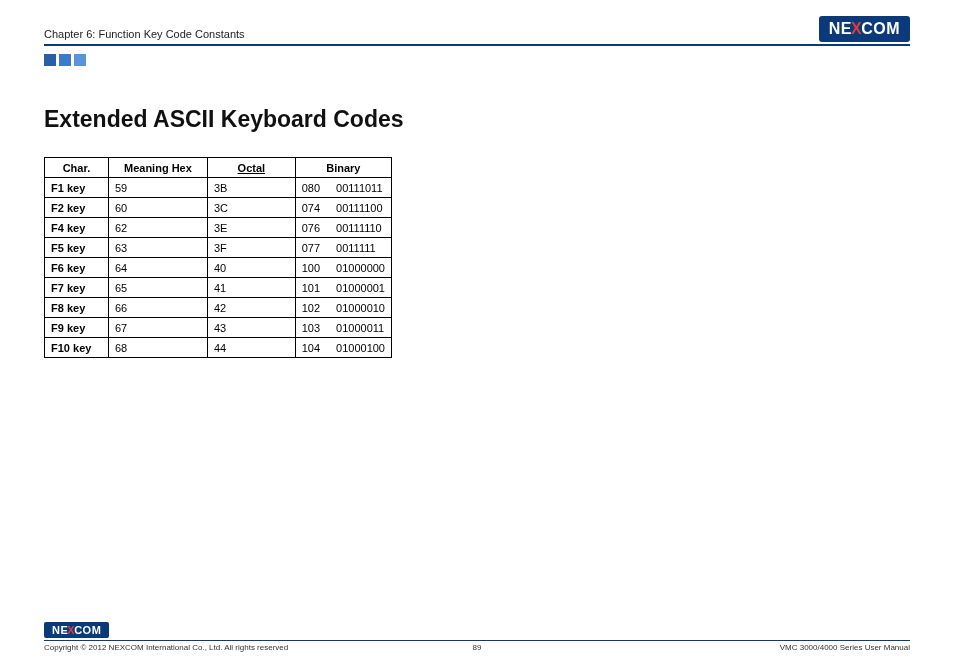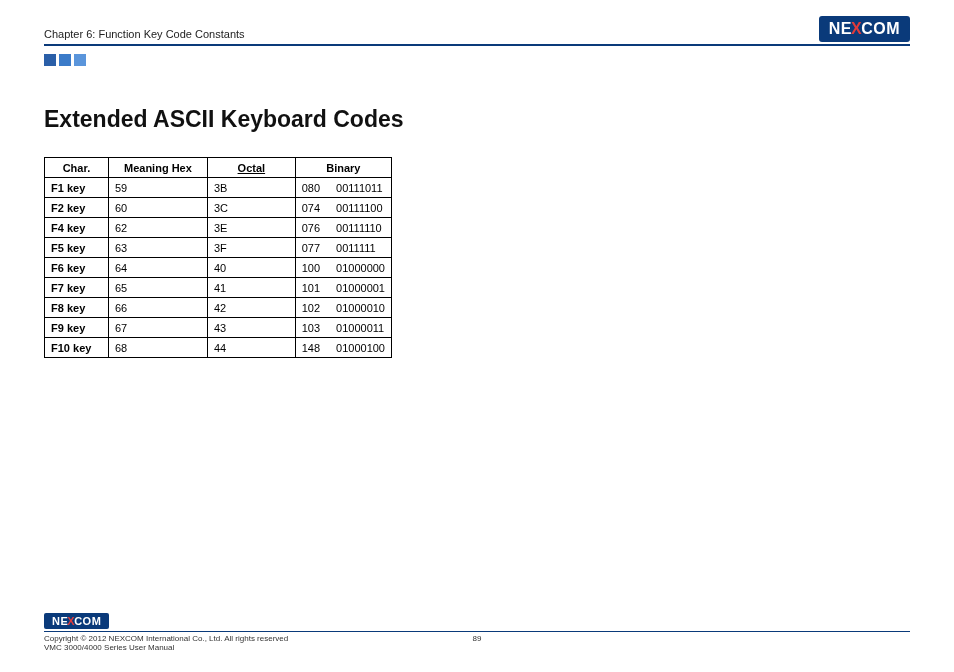--- a/index.html
+++ b/index.html
@@ -113,21 +113,20 @@
     height: 1px;
     background: #0a3a7a;
     margin-top: 2px;
     margin-bottom: 2px;
   }
   .foot-row {
     display: flex;
     justify-content: space-between;
     font-size: 8px;
     color: #333;
-    flex-direction: column;
   }
   .foot-row .center {
     position: absolute;
     left: 0; right: 0;
     text-align: center;
   }
 </style>
 </head>
 <body>
 
@@ -212,21 +211,21 @@
           <td class="char">F9 key</td>
           <td>67</td>
           <td>43</td>
           <td class="octcell2">103</td>
           <td class="bincell">01000011</td>
         </tr>
         <tr>
           <td class="char">F10 key</td>
           <td>68</td>
           <td>44</td>
-          <td class="octcell2">148</td>
+          <td class="octcell2">104</td>
           <td class="bincell">01000100</td>
         </tr>
       </tbody>
   </table>
 </div>
 
 <div class="footer">
   <div class="foot-logo">
     <span>NE</span>
       <span class="x">X</span>

